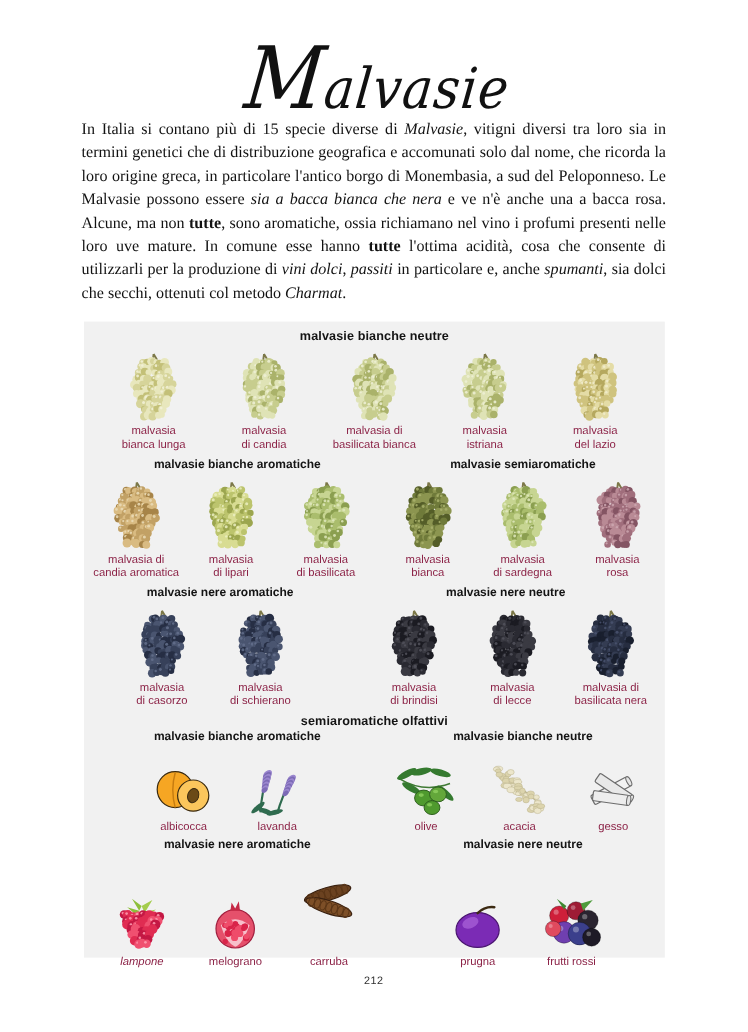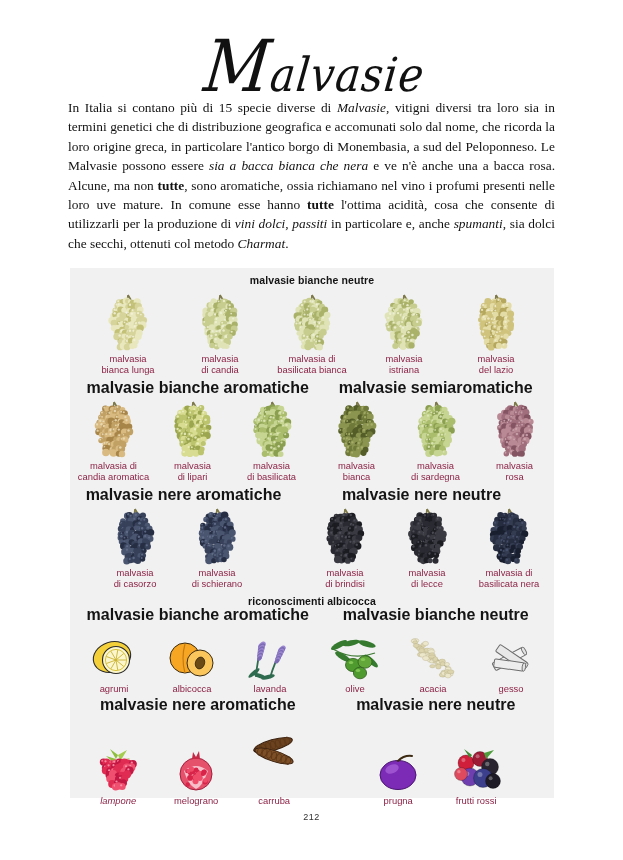--- a/index.html
+++ b/index.html
@@ -88,21 +88,21 @@
     line-height: 13px;
   }
 
   .group-titles {
     display: flex;
     width: 100%;
   }
   .group-titles > .gt {
     font-family: "Liberation Sans", sans-serif;
     font-weight: 700;
-    font-size: 16px;
+    font-size: 10px;
     color: #141414;
     text-align: center;
     line-height: 13px;
   }
 
   .items-row {
     display: flex;
     width: 100%;
     align-items: flex-end;
     justify-content: center;
@@ -2443,48 +2443,27 @@
                   <circle cx="30.03" cy="54.72" r="1.00" fill="#4a5370" opacity="0.85"></circle>
                 </svg>
               </div>
               <div class="item-label" style="color: rgb(140, 35, 71);">malvasia di
 basilicata nera</div>
             </div>
           </div>
         </div>
       </div>
       <div class="band" style="padding: 4px 4px 2px; box-sizing: border-box;">
-        <div class="band-title">riconoscimenti albicocca</div>
+        <div class="band-title">semiaromatiche olfattivi</div>
         <div class="group-titles">
           <div class="gt" style="flex: 0.52 1 0px;">malvasie bianche aromatiche</div>
           <div class="gt" style="flex: 0.48 1 0px;">malvasie bianche neutre</div>
         </div>
         <div style="display: flex; width: 100%; margin-top: 2px;">
           <div class="items-row" style="flex: 0.52 1 0px;">
-            <div class="item" style="width: 78px;">
-              <div class="item-art aroma">
-                <svg width="50" height="46" viewBox="0 0 50 46">
-                  <g>
-                    <ellipse cx="23" cy="22" rx="19" ry="15" fill="#f4d13a" stroke="#2b2b2b" stroke-width="1.1" transform="rotate(-18 23 22)"></ellipse>
-                    <circle cx="27" cy="25" r="13.5" fill="#fcf6cf" stroke="#2b2b2b" stroke-width="1.1"></circle>
-                    <circle cx="27" cy="25" r="10.6" fill="none" stroke="#d9c23a" stroke-width="1"></circle>
-                    <line x1="27" y1="25" x2="37.20" y2="25.00" stroke="#c9b22f" stroke-width="0.9"></line>
-                    <line x1="27" y1="25" x2="34.81" y2="31.56" stroke="#c9b22f" stroke-width="0.9"></line>
-                    <line x1="27" y1="25" x2="28.77" y2="35.05" stroke="#c9b22f" stroke-width="0.9"></line>
-                    <line x1="27" y1="25" x2="21.90" y2="33.83" stroke="#c9b22f" stroke-width="0.9"></line>
-                    <line x1="27" y1="25" x2="17.42" y2="28.49" stroke="#c9b22f" stroke-width="0.9"></line>
-                    <line x1="27" y1="25" x2="17.42" y2="21.51" stroke="#c9b22f" stroke-width="0.9"></line>
-                    <line x1="27" y1="25" x2="21.90" y2="16.17" stroke="#c9b22f" stroke-width="0.9"></line>
-                    <line x1="27" y1="25" x2="28.77" y2="14.95" stroke="#c9b22f" stroke-width="0.9"></line>
-                    <line x1="27" y1="25" x2="34.81" y2="18.44" stroke="#c9b22f" stroke-width="0.9"></line>
-                  </g>
-                </svg>
-              </div>
-              <div class="item-label" style="color: rgb(140, 35, 71);">agrumi</div>
-            </div>
             <div class="item" style="width: 78px;">
               <div class="item-art aroma">
                 <svg width="52" height="44" viewBox="0 0 52 44">
                   <circle cx="19" cy="21" r="15" fill="#f6a623" stroke="#3a2a10" stroke-width="1"></circle>
                   <path d="M19 7 Q15 21 19 36" fill="none" stroke="#c67c10" stroke-width="1.2"></path>
                   <circle cx="34" cy="26" r="13" fill="#fbc65c" stroke="#3a2a10" stroke-width="1"></circle>
                   <ellipse cx="34" cy="26" rx="4.6" ry="6" fill="#6b4a16" stroke="#3a2a10" stroke-width="0.8" transform="rotate(18 34 26)"></ellipse>
                 </svg>
               </div>
               <div class="item-label" style="color: rgb(140, 35, 71);">albicocca</div>

